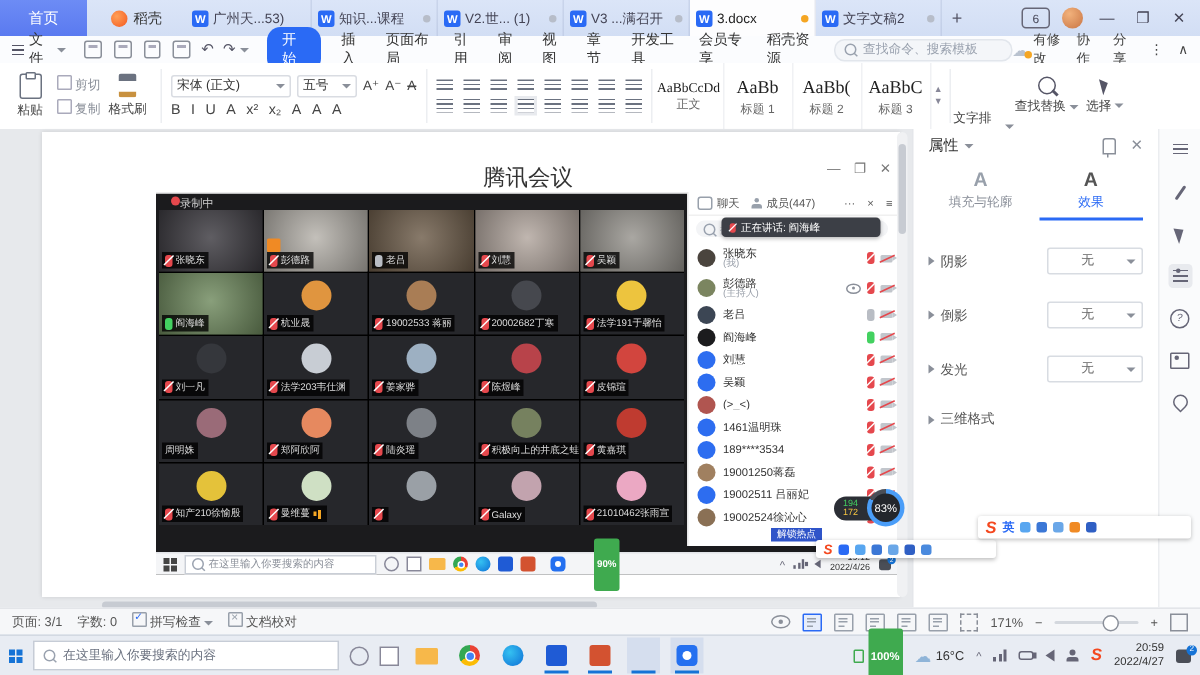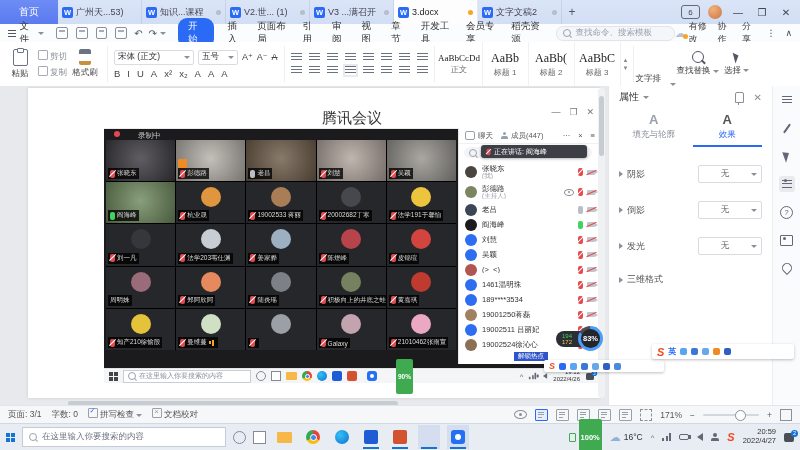--- a/index.html
+++ b/index.html
@@ -67,21 +67,21 @@
   .i-fr::after{content:"";position:absolute;width:5px;height:1.5px;background:#556;left:8px;top:9px;transform:rotate(45deg);}
   .i-ta{width:12px;height:10px;background:repeating-linear-gradient(#556 0 1px,transparent 1px 3px);position:relative;}
 
   
   #docarea{position:absolute;left:0;top:86px;width:608px;height:319px;background:#e7e9ec;}
   #page{position:absolute;left:28px;top:2px;width:572px;height:310px;background:#fff;box-shadow:0 0 3px rgba(0,0,0,.12);}
   #shot{position:absolute;left:76px;top:14px;width:496px;height:281px;background:#1b1b1d;}
   #shot-titlebar{position:absolute;left:0;top:0;width:496px;height:26px;background:#fff;border-bottom:1px solid #ececec;}
   #shot-title{position:absolute;left:0;top:7px;width:496px;text-align:center;font-size:15px;color:#333;}
   #shot-ctls{position:absolute;right:6px;top:5px;display:flex;gap:9px;color:#777;font-size:9px;}
-  #rec-strip{position:absolute;left:10px;top:29px;display:flex;align-items:flex-start;gap:18px;color:#ccc;font-size:7.5px;}
+  #rec-strip{position:absolute;left:10px;top:29px;display:flex;align-items:flex-start;gap:0;color:#ccc;font-size:7.5px;}
   .recdot{width:6px;height:6px;border-radius:50%;background:#e5484d;}
   #vgrid{position:absolute;left:2px;top:38px;width:350px;height:210px;display:grid;grid-template-columns:repeat(5,1fr);grid-template-rows:repeat(5,1fr);gap:1px;background:#000;}
   .tile{position:relative;background:#26272b;overflow:hidden;}
   .tile.v{background:#555;}
   .tile.v::after{content:"";position:absolute;inset:0;background:radial-gradient(circle at 50% 45%,rgba(255,255,255,.18),rgba(0,0,0,.35));}
   .t-ava{position:absolute;left:50%;top:5px;width:20px;height:20px;margin-left:-10px;border-radius:50%;}
   .t-label{position:absolute;left:2px;bottom:2px;max-width:66px;display:flex;align-items:center;gap:2px;background:rgba(0,0,0,.78);color:#ddd;font-size:6.5px;padding:1px 2px;white-space:nowrap;overflow:hidden;z-index:2;}
   .t-badge{position:absolute;left:2px;bottom:13px;width:9px;height:9px;background:#f08a24;border-radius:1px;z-index:2;}
   .mic{position:relative;display:inline-block;width:5px;height:8px;border-radius:2px;flex:none;}
   .mic-red{background:#e5484d;} .mic-green{background:#43d160;} .mic-grey{background:#b9bdc4;}
@@ -109,21 +109,21 @@
   .eye::after{content:"";position:absolute;left:2.5px;top:1px;width:2px;height:2px;border-radius:50%;background:#8a8f99;}
   .cam{position:relative;width:8px;height:5px;background:#c2c6cc;border-radius:1px;}
   .cam::before{content:"";position:absolute;right:-3px;top:0.5px;border-top:2px solid transparent;border-bottom:2px solid transparent;border-left:3px solid #c2c6cc;}
   .cam::after{content:"";position:absolute;left:-1px;top:2px;width:11px;height:1px;background:#e5484d;transform:rotate(-25deg);}
 
   
   #netpill{position:absolute;left:452px;top:229px;width:28px;height:16px;background:#2b2e35;border-radius:8px 0 0 8px;display:flex;flex-direction:column;justify-content:center;padding-left:6px;line-height:1;z-index:6;}
   .net-up{font-size:6px;color:#43d160;} .net-down{font-size:6px;color:#f5c542;}
   #gauge{position:absolute;left:474px;top:224px;width:25px;height:25px;border-radius:50%;background:conic-gradient(#4a9df8 0 83%,#4a4e57 83% 100%);z-index:7;display:flex;align-items:center;justify-content:center;}
   #gauge::before{content:"";position:absolute;inset:3px;border-radius:50%;background:#23262c;}
-  #gauge b{position:relative;color:#fff;font-size:7.5px;font-weight:bold;}
+  #gauge b{position:relative;color:#fff;font-size:7.5px;font-weight:normal;}
   #hotspot{position:absolute;left:410px;top:250px;height:9px;background:#2f54c9;color:#fff;font-size:6.5px;display:flex;align-items:center;padding:0 4px;z-index:6;}
   .sgbar{display:flex;align-items:center;gap:4px;background:#fff;border-radius:2px;box-shadow:0 1px 3px rgba(0,0,0,.25);padding:0 5px;z-index:8;}
   #sogou-inner{position:absolute;left:440px;top:258px;width:110px;height:12px;}
   .sg-s{color:#f4481f;font-weight:bold;font-style:italic;font-size:9px;}
   .sg-i{width:7px;height:7px;border-radius:2px;}
 
   
   #innerbar{position:absolute;left:0;top:266px;width:496px;height:15px;background:#f4f5f7;border-top:1px solid #e2e4e8;display:flex;align-items:center;gap:5px;padding:0 5px;box-sizing:border-box;}
   .startico{width:9px;height:9px;display:grid;grid-template-columns:4px 4px;grid-template-rows:4px 4px;gap:1px;}
   .startico i{background:#1573d6;}
@@ -225,20 +225,24 @@
   .i-ppl::after{content:"";position:absolute;left:0;top:4.5px;width:8px;height:3.5px;border-radius:2px 2px 0 0;background:#667;}
   .plug{width:5px;height:7px;border:1px solid #3faa4f;border-radius:1px;margin-right:1px;}
 </style>
 </head>
 <body>
 
 <div id="app">
 
   <div id="titlebar">
     <div class="home-btn">首页</div>
+    <div class="docer-tab">
+      <span class="docer-ico"></span>
+      <span>稻壳</span>
+    </div>
     <div class="wtab">
         <span class="i-w">W</span>
         <span>广州天...53)</span>
 
       </div>
       <div class="wtab">
         <span class="i-w">W</span>
         <span>知识...课程</span>
         <span class="tdot dot-g"></span>
       </div>

